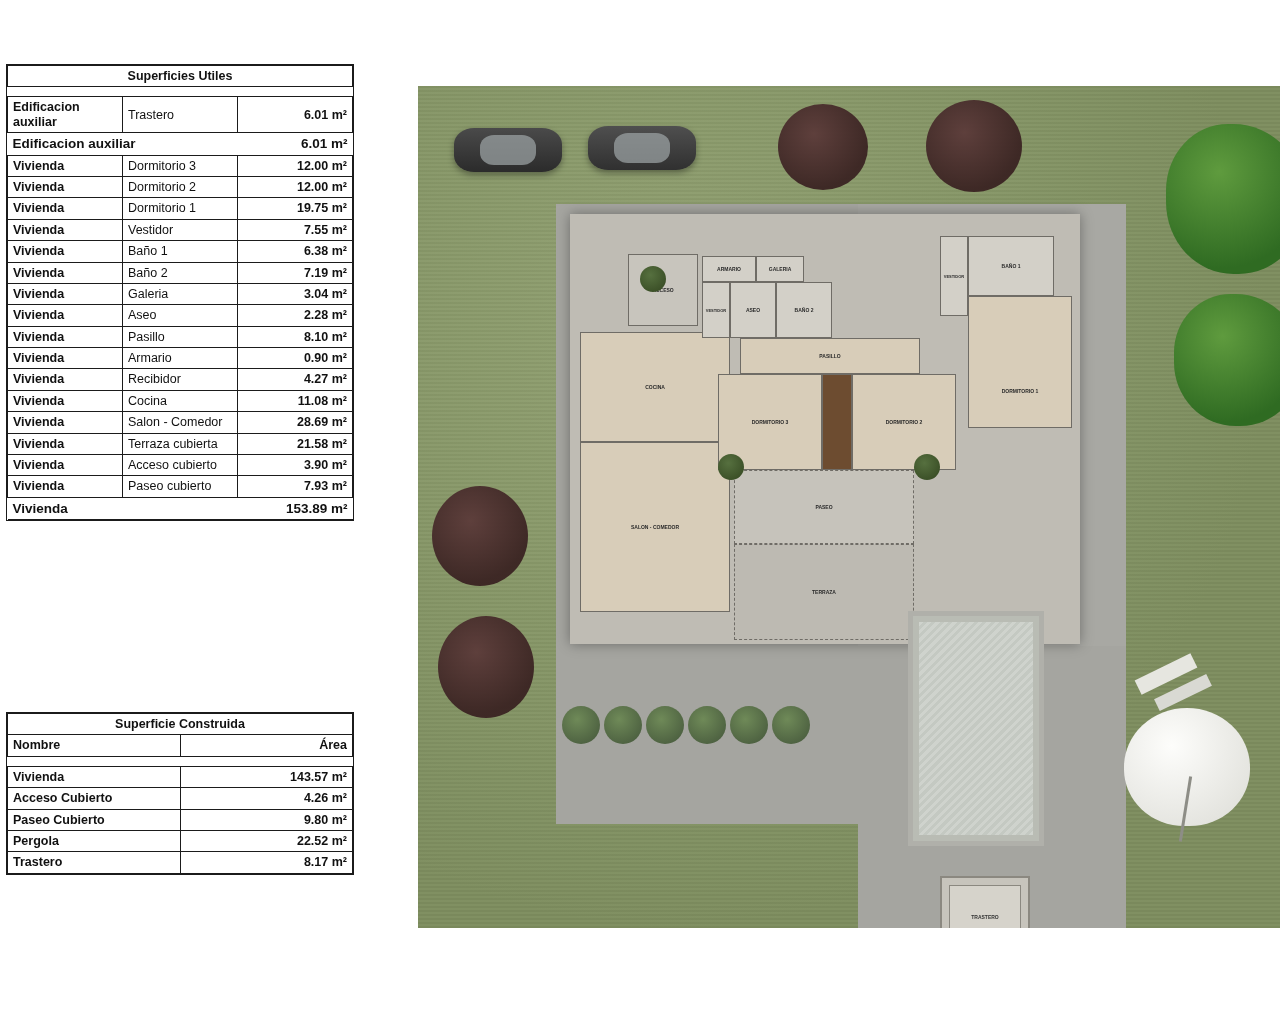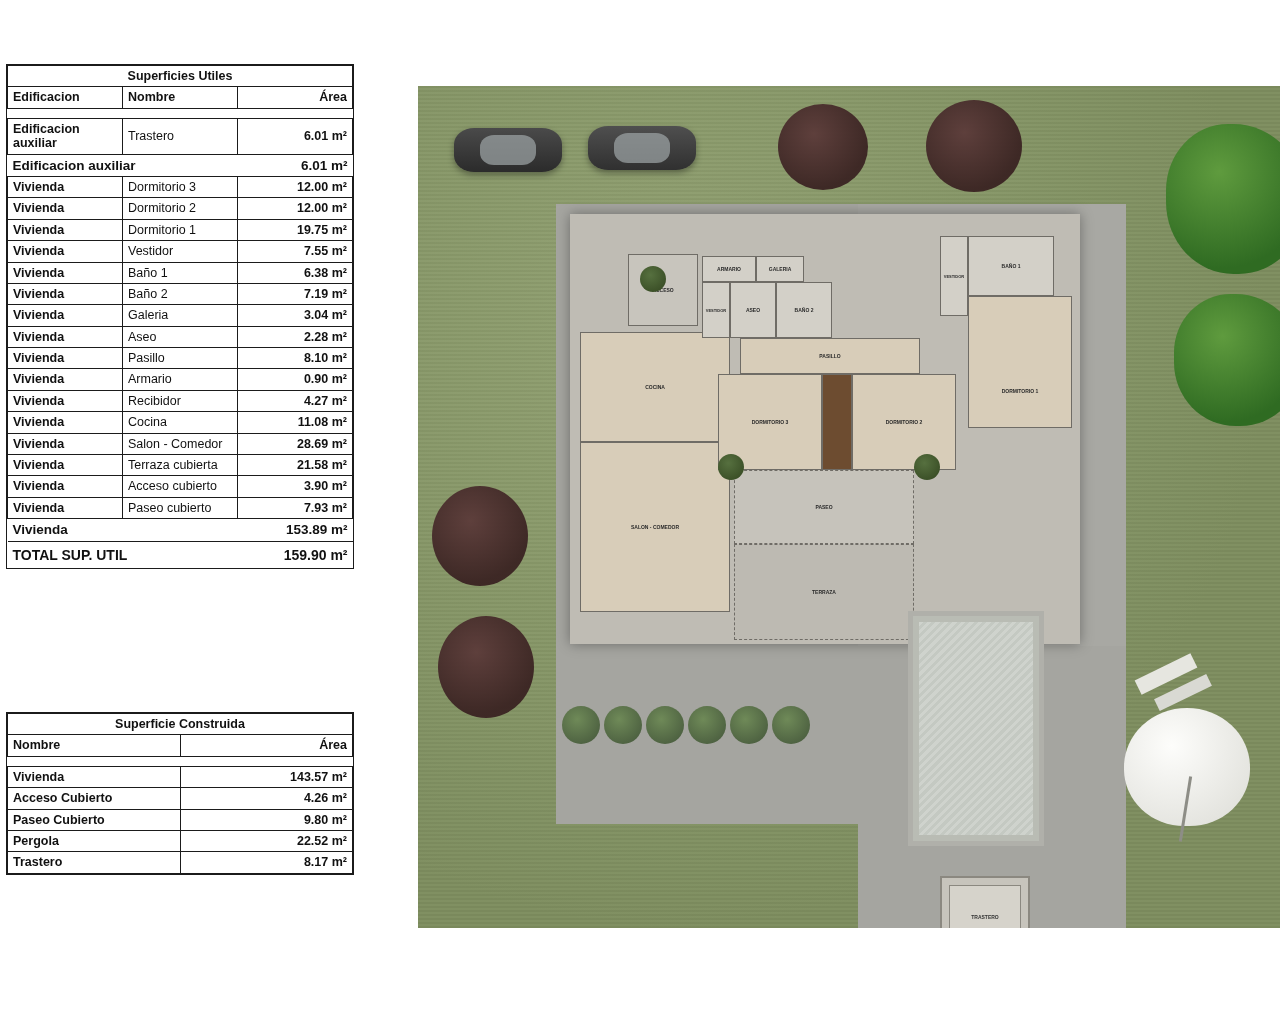--- a/index.html
+++ b/index.html
@@ -123,25 +123,20 @@
 <body>
 
 <div id="tables-panel">
 
   <div class="table-block" id="table-utiles">
     <table class="tbl">
       <tbody>
           <tr>
         <td class="title-cell" colspan="3">Superficies Utiles</td>
       </tr>
-      <tr class="hdr">
-        <td class="col-ed">Edificacion</td>
-        <td class="col-nm">Nombre</td>
-        <td class="col-ar">Área</td>
-      </tr>
       <tr class="spacer">
             <td colspan="3"></td>
           </tr>
       <tr>
         <td class="col-ed multi-line">Edificacion auxiliar</td>
         <td class="col-nm">Trastero</td>
         <td class="col-ar">6.01 m²</td>
       </tr>
       <tr class="sum-row">
         <td class="lbl nb-side" colspan="2">Edificacion auxiliar</td>
@@ -225,24 +220,20 @@
       </tr>
       <tr>
         <td class="col-ed bold">Vivienda</td>
         <td class="col-nm">Paseo cubierto</td>
         <td class="col-ar">7.93 m²</td>
       </tr>
 
       <tr class="sum-row">
         <td class="lbl nb-side" colspan="2">Vivienda</td>
         <td class="col-ar nb-side">153.89 m²</td>
-      </tr>
-      <tr class="total-row">
-        <td colspan="2">TOTAL SUP. UTIL</td>
-        <td class="col-ar" style="border:none;border-top:1px solid #1b1b1b;">159.90 m²</td>
       </tr>
     </tbody>
       </table>
   </div>
 
   <div class="table-block" id="table-construida">
     <table class="tbl">
       <tbody>
           <tr>
         <td class="title-cell" colspan="2">Superficie Construida</td>

